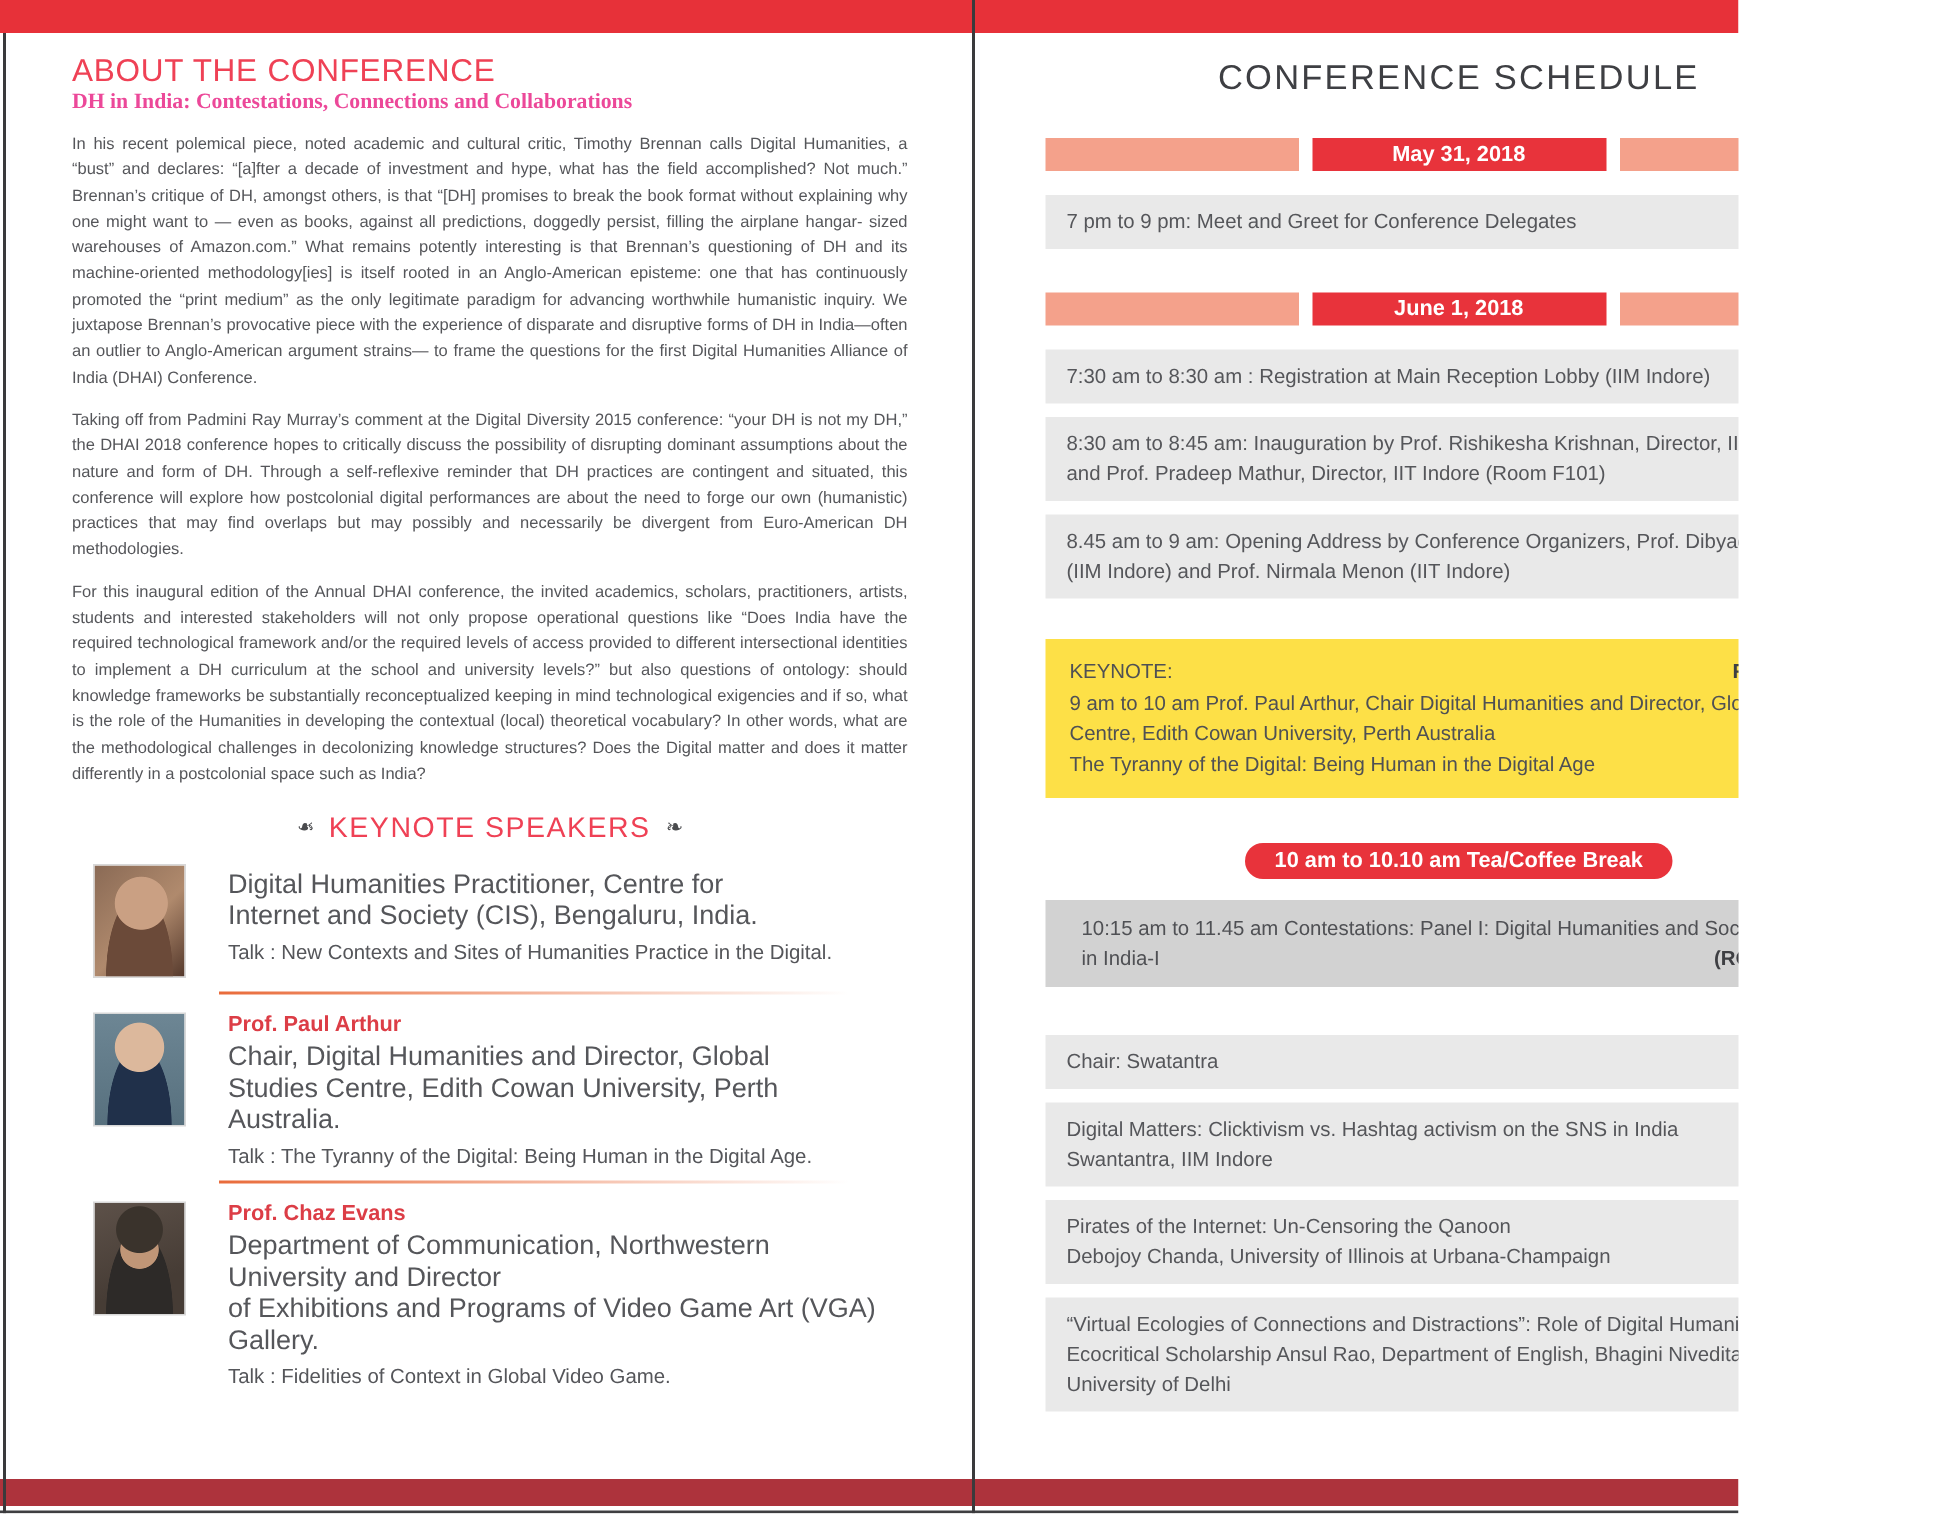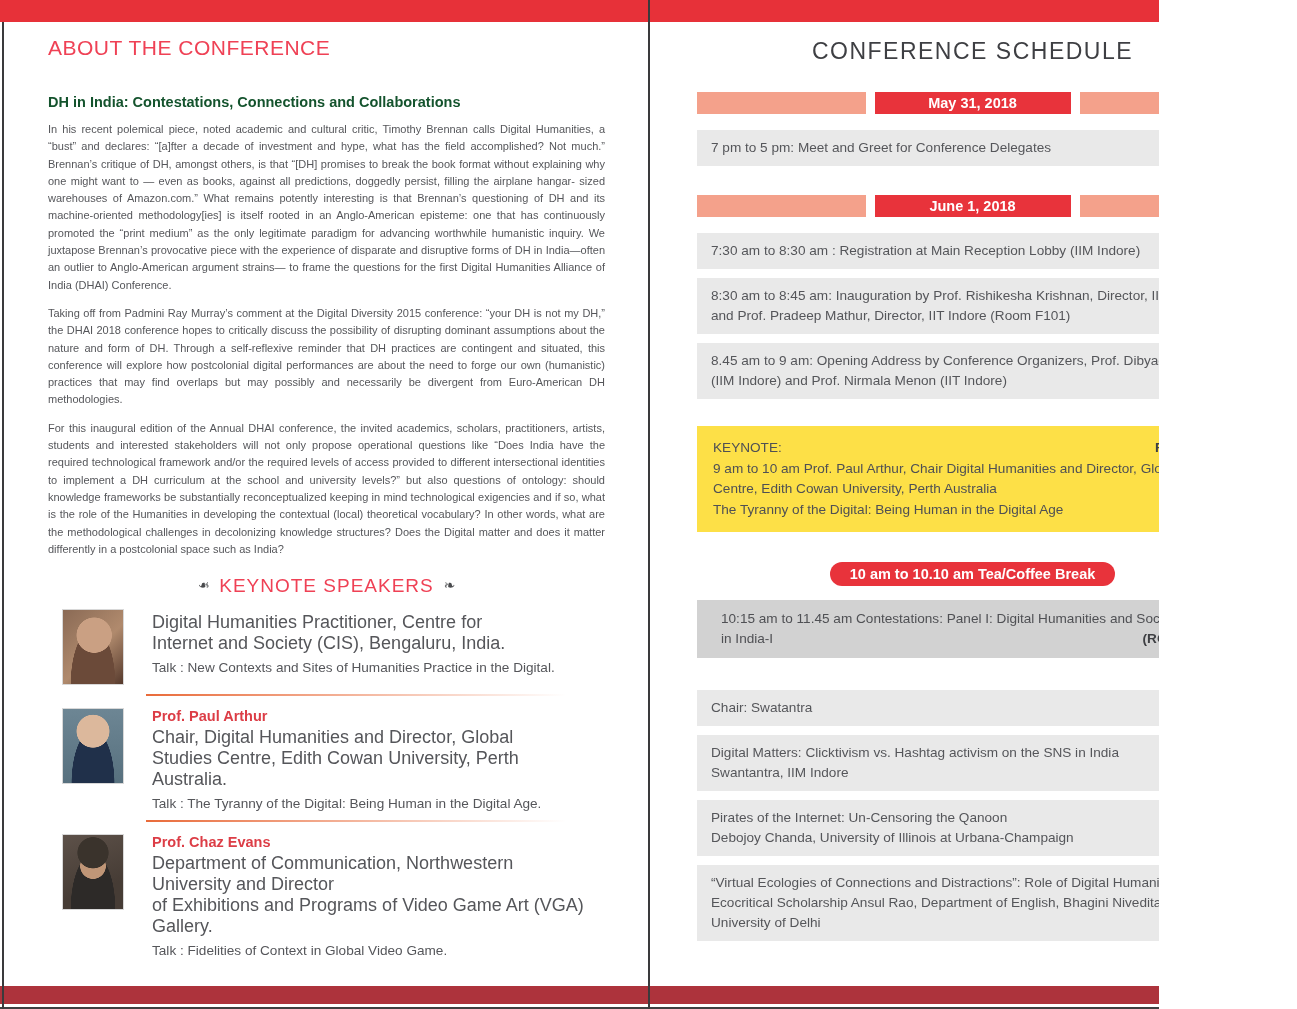--- a/index.html
+++ b/index.html
@@ -9,21 +9,21 @@
 
   .bar-top { position:absolute; left:0; top:0; width:100%; height:22px; background:#e73139; }
   .bar-bottom { position:absolute; left:0; top:986px; width:100%; height:18px; background:#ad333c; }
   .edge-bottom { position:absolute; left:0; bottom:0; width:100%; height:2px; background:#3f3f41; }
   .edge-left { position:absolute; left:2px; top:22px; width:2px; height:987px; background:#3a3a3c; }
   .page-divider { position:absolute; left:648px; top:0; width:2px; height:100%; background:#3a3a3c; }
 
   
   .page-left { position:absolute; left:48px; top:36px; width:557px; }
   .about-title { font-size:21px; letter-spacing:.5px; color:#ef4155; font-weight:normal; }
-  .about-subtitle { margin-top:34px; font-size:14.5px; font-weight:bold; color:#14532d; }
+  .about-subtitle { margin-top:0; font-size:14.5px; font-weight:bold; color:#ec4899;font-family:Liberation Serif, serif; }
   .para { margin-top:11px; font-size:11px; line-height:17.3px; text-align:justify; color:#55565a; }
 
   .ks-heading { margin-top:17px; text-align:center; font-size:19px; letter-spacing:1px; color:#ef4155; }
   .fleuron { color:#4a4b4e; font-size:14px; display:inline-block; margin:0 10px; position:relative; top:-2px; }
   .fleuron.flip { transform:scaleX(-1); }
 
   .speaker { display:flex; margin-left:14px; margin-top:12px; }
   .speaker-photo { width:62px; height:76px; flex:0 0 62px; border:1px solid #d8d8d8; }
   .photo-1 { background:
       radial-gradient(circle at 52% 34%, #caa083 0 30%, rgba(0,0,0,0) 31%),
@@ -136,21 +136,21 @@
 
   <div class="page-right">
     <div class="schedule-title">CONFERENCE SCHEDULE</div>
 
     <div class="date-band band-1">
       <div class="side"></div>
       <div class="date-box">May 31, 2018</div>
       <div class="side"></div>
     </div>
 
-    <div class="sched-item mt-lg">7 pm to 5 pm: Meet and Greet for Conference Delegates</div>
+    <div class="sched-item mt-lg">7 pm to 9 pm: Meet and Greet for Conference Delegates</div>
 
     <div class="date-band band-2">
       <div class="side"></div>
       <div class="date-box">June 1, 2018</div>
       <div class="side"></div>
     </div>
 
     <div class="sched-item mt-lg">7:30 am to 8:30 am : Registration at Main Reception Lobby (IIM Indore)</div>
     <div class="sched-item">8:30 am to 8:45 am: Inauguration by Prof. Rishikesha Krishnan, Director, IIM Indore and Prof. Pradeep Mathur, Director, IIT Indore (Room F101)</div>
     <div class="sched-item">8.45 am to 9 am: Opening Address by Conference Organizers, Prof. Dibyadyuti Roy (IIM Indore) and Prof. Nirmala Menon (IIT Indore)</div>

